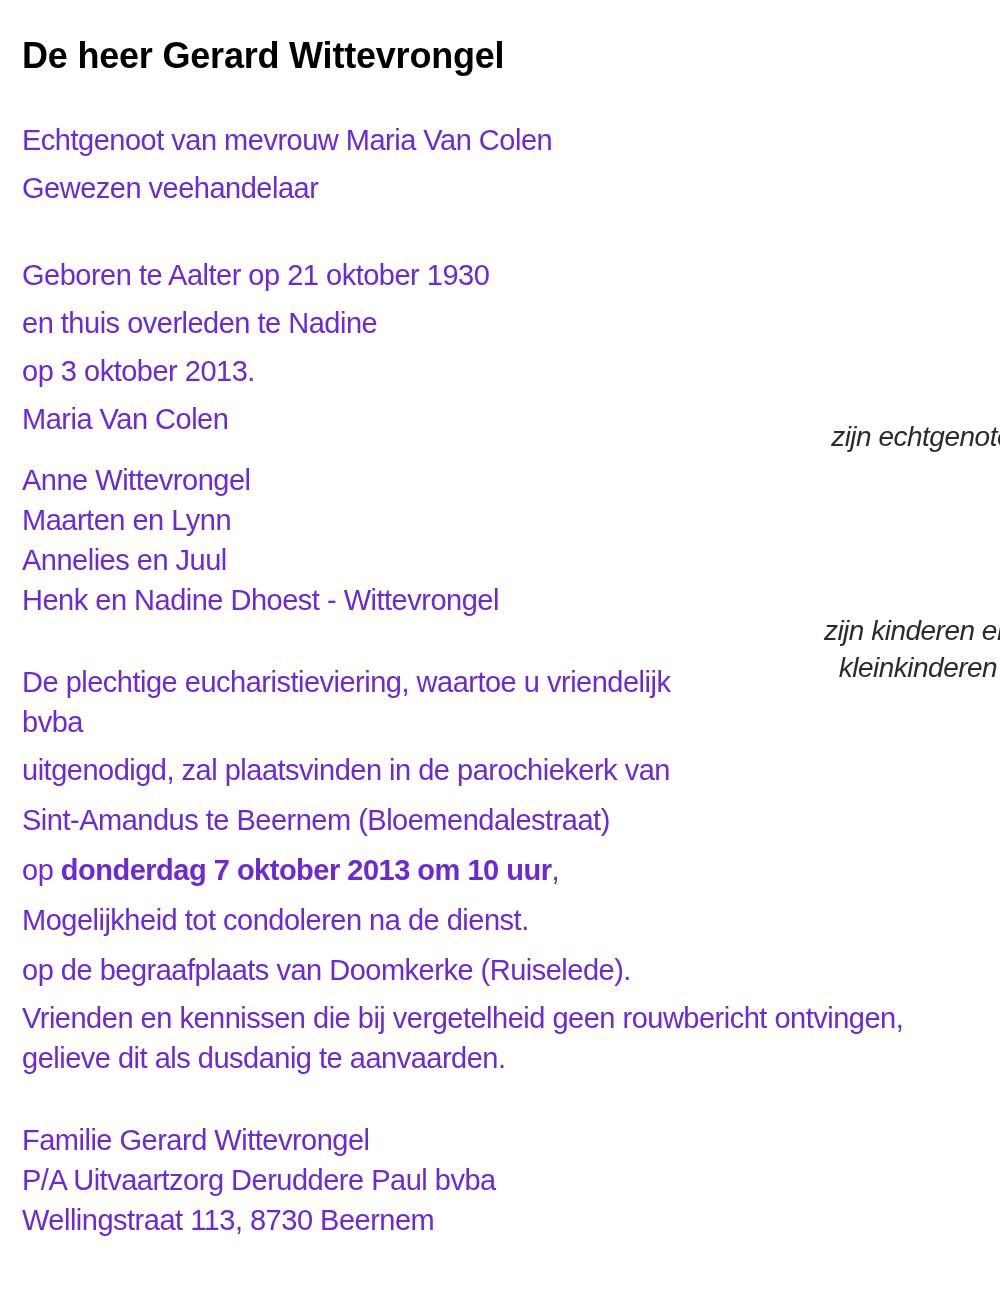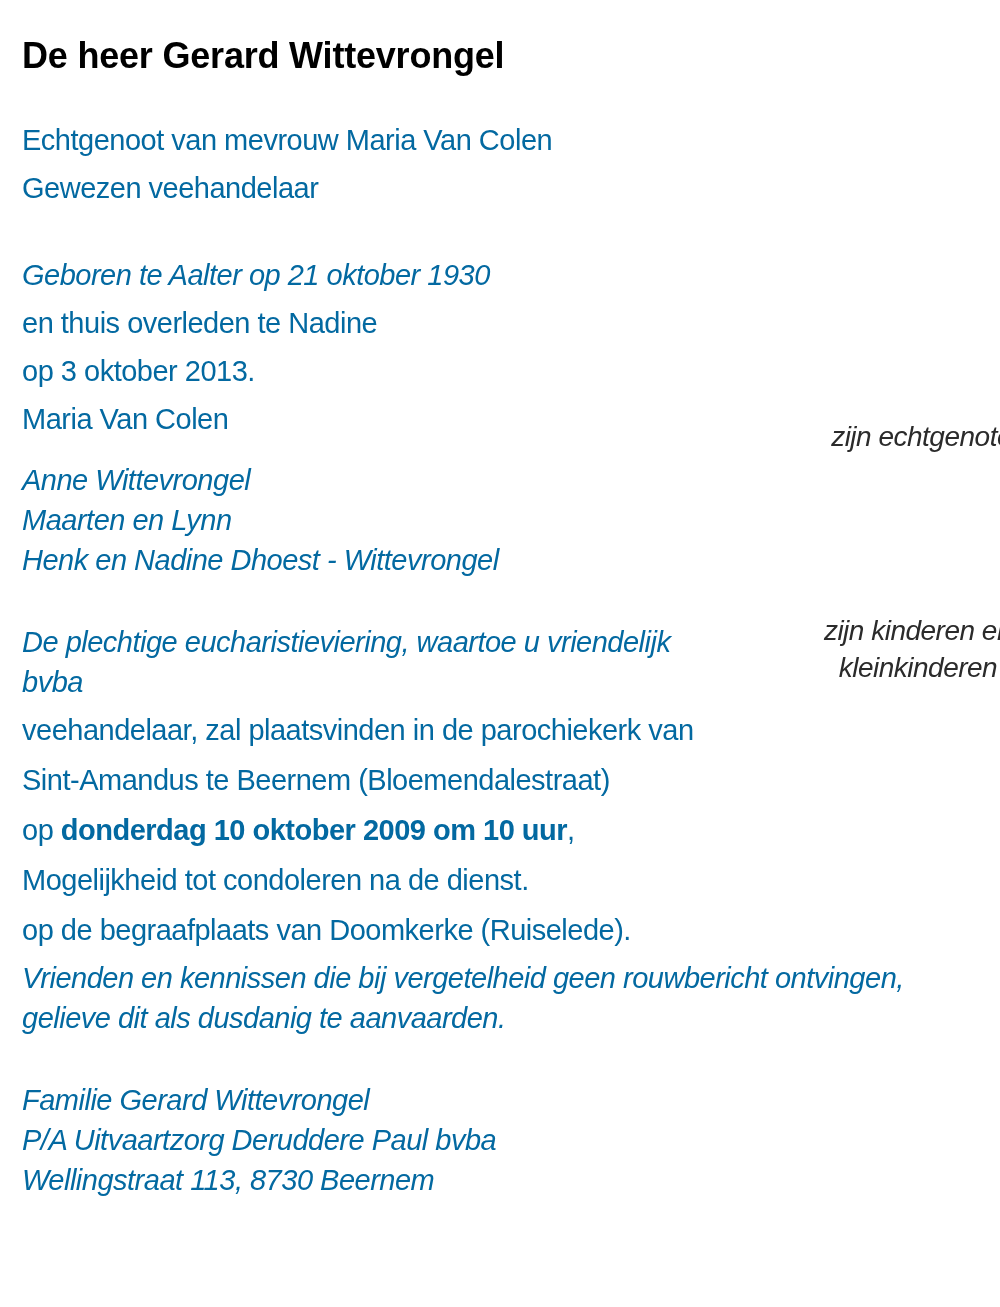--- a/index.html
+++ b/index.html
@@ -21,27 +21,27 @@
     line-height: 44px;
     font-weight: bold;
     letter-spacing: -0.2px;
     color: #000000;
   }
   p.para {
     margin: 10px 0 0 0;
     font-size: 29px;
     line-height: 40px;
     letter-spacing: -0.5px;
-    color: #0369a1;
+    color: #6d28d9;
   }
-  p.para .ln { display: block; font-style: italic; }
+  p.para .ln { display: block; }
   .m8  { margin-top: 8px  !important; }
   .m21 { margin-top: 21px !important; }
   .m42 { margin-top: 42px !important; }
-  .m47 { margin-top: 47px !important; font-style: italic; }
+  .m47 { margin-top: 47px !important; }
   .bold { font-weight: bold; }
   .annot {
     position: absolute;
     right: 0;
     text-align: right;
     font-size: 28px;
     font-style: italic;
     line-height: 37px;
     letter-spacing: -0.5px;
     color: #2b2b2b;
@@ -63,35 +63,36 @@
   <p class="para m47">Geboren te Aalter op 21 oktober 1930</p>
   <p class="para m8">en thuis overleden te Nadine</p>
   <p class="para m8">op 3 oktober 2013.</p>
 
   <p class="para m8">Maria Van Colen</p>
   <div class="annot" id="annot-spouse">zijn echtgenote</div>
 
   <p class="para m21">
     <span class="ln">Anne Wittevrongel</span>
     <span class="ln">Maarten en Lynn</span>
+    <span class="ln">Annelies en Juul</span>
     <span class="ln">Henk en Nadine Dhoest - Wittevrongel</span>
   </p>
   <div class="annot" id="annot-children">
     <span class="ln">zijn kinderen en</span>
     <span class="ln">kleinkinderen</span>
   </div>
 
   <p class="para m42">
     <span class="ln">De plechtige eucharistieviering, waartoe u vriendelijk</span>
     <span class="ln">bvba</span>
   </p>
-  <p class="para m8">veehandelaar, zal plaatsvinden in de parochiekerk van</p>
+  <p class="para m8">uitgenodigd, zal plaatsvinden in de parochiekerk van</p>
   <p class="para">Sint-Amandus te Beernem (Bloemendalestraat)</p>
 
-  <p class="para"><span>op </span><span class="bold">donderdag 10 oktober 2009 om 10 uur</span><span>,</span></p>
+  <p class="para"><span>op </span><span class="bold">donderdag 7 oktober 2013 om 10 uur</span><span>,</span></p>
 
   <p class="para">Mogelijkheid tot condoleren na de dienst.</p>
   <p class="para">op de begraafplaats van Doomkerke (Ruiselede).</p>
 
   <p class="para m8">
     <span class="ln">Vrienden en kennissen die bij vergetelheid geen rouwbericht ontvingen,</span>
     <span class="ln">gelieve dit als dusdanig te aanvaarden.</span>
   </p>
 
   <p class="para m42">

